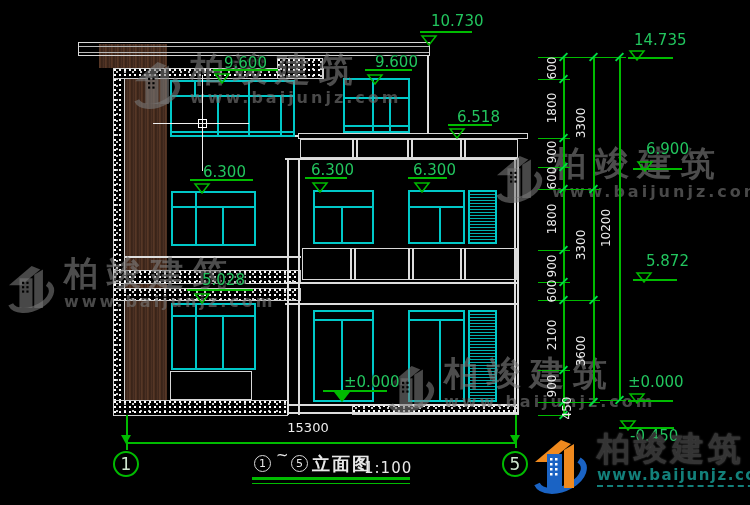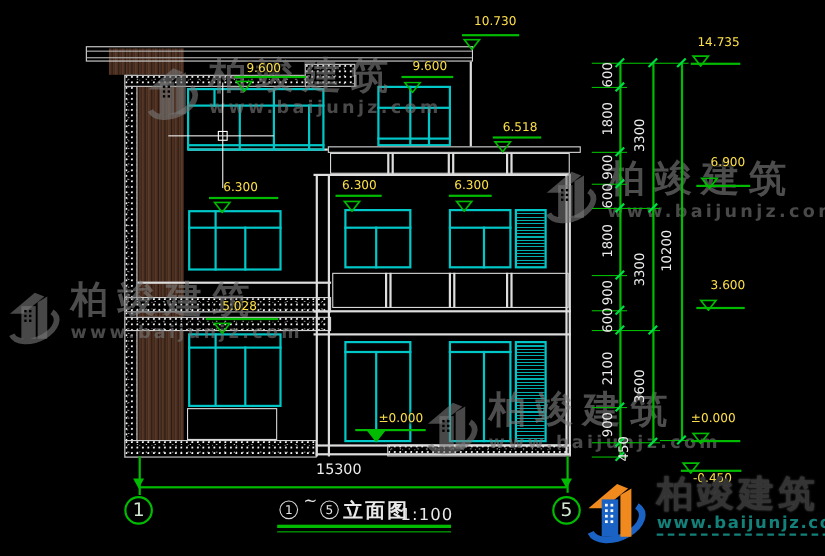--- a/index.html
+++ b/index.html
@@ -14,21 +14,21 @@
   .stp{background-color:#000;
        background-image:
          radial-gradient(circle at 1px 1px,#ffffff 0.8px,transparent 0.9px),
          radial-gradient(circle at 3px 3px,#d8d8d8 0.7px,transparent 0.8px),
          radial-gradient(circle at 2px 4px,#9a9a9a 0.6px,transparent 0.7px);
        background-size:5px 5px,8px 7px,11px 6px;
        border:1px solid #cfcfcf;box-sizing:border-box;}
   .wood{background:repeating-linear-gradient(90deg,#5a3a28 0px,#4a2e1f 2px,#2a1a12 3px,#513425 4px,#3a241a 6px);}
   .lv{border:2px solid #00c8c8;box-sizing:border-box;
       background:repeating-linear-gradient(180deg,transparent 0px,transparent 2px,#00b0b0 2px,#00b0b0 3px);}
-  .lvltxt{color:#fde047;font-size:11px;line-height:1.05;white-space:nowrap;
+  .lvltxt{color:#22c55e;font-size:15px;line-height:1.05;white-space:nowrap;
           text-shadow:0 0 3px #000,0 0 3px #000,1px 1px 2px #000;z-index:6;}
   .vlabel{color:#ededed;font-size:12px;white-space:nowrap;
           transform:translate(-50%,-50%) rotate(-90deg);z-index:6;}
   .tick{width:11px;height:2px;background:#00dd44;transform:translate(-5px,-1px) rotate(-45deg);z-index:6;}
   .bubble{width:26px;height:26px;border:2px solid #00bb00;border-radius:50%;
           color:#cfe6cf;font-size:17px;display:flex;align-items:center;justify-content:center;
           box-sizing:border-box;z-index:6;}
   .arrowdn{width:0;height:0;border-left:5px solid transparent;border-right:5px solid transparent;
            border-top:9px solid #00bb00;z-index:6;}
   .wm{display:flex;align-items:flex-start;gap:8px;z-index:4;pointer-events:none;}
@@ -308,21 +308,21 @@
     <div class="a lvltxt" style="left: 634px; top: 33px;">14.735</div>
     <div class="a gln" style="left: 628px; top: 57px; width: 45px; height: 1.5px; z-index: 6;"></div>
     <div class="a" style="left: 628px; top: 46px; width: 18px; height: 11px; z-index: 6;"><svg width="18" height="11">
         <polygon points="2,1 16,1 9,10" stroke="#00bb00" stroke-width="1.5" fill="none"></polygon>
       </svg></div>
     <div class="a lvltxt" style="left: 646px; top: 142px;">6.900</div>
     <div class="a gln" style="left: 633px; top: 168px; width: 49px; height: 1.5px; z-index: 6;"></div>
     <div class="a" style="left: 636px; top: 157px; width: 18px; height: 11px; z-index: 6;"><svg width="18" height="11">
         <polygon points="2,1 16,1 9,10" stroke="#00bb00" stroke-width="1.5" fill="none"></polygon>
       </svg></div>
-    <div class="a lvltxt" style="left: 646px; top: 254px;">3.600</div>
+    <div class="a lvltxt" style="left: 646px; top: 254px;">5.872</div>
     <div class="a gln" style="left: 633px; top: 279px; width: 44px; height: 1.5px; z-index: 6;"></div>
     <div class="a" style="left: 635px; top: 268px; width: 18px; height: 11px; z-index: 6;"><svg width="18" height="11">
         <polygon points="2,1 16,1 9,10" stroke="#00bb00" stroke-width="1.5" fill="none"></polygon>
       </svg></div>
     <div class="a lvltxt" style="left: 628px; top: 375px;">±0.000</div>
     <div class="a gln" style="left: 628px; top: 400px; width: 45px; height: 1.5px; z-index: 6;"></div>
     <div class="a" style="left: 628px; top: 389px; width: 18px; height: 11px; z-index: 6;"><svg width="18" height="11">
         <polygon points="2,1 16,1 9,10" stroke="#00bb00" stroke-width="1.5" fill="none"></polygon>
       </svg></div>
     <div class="a lvltxt" style="left: 630px; top: 429px;">-0.450</div>

